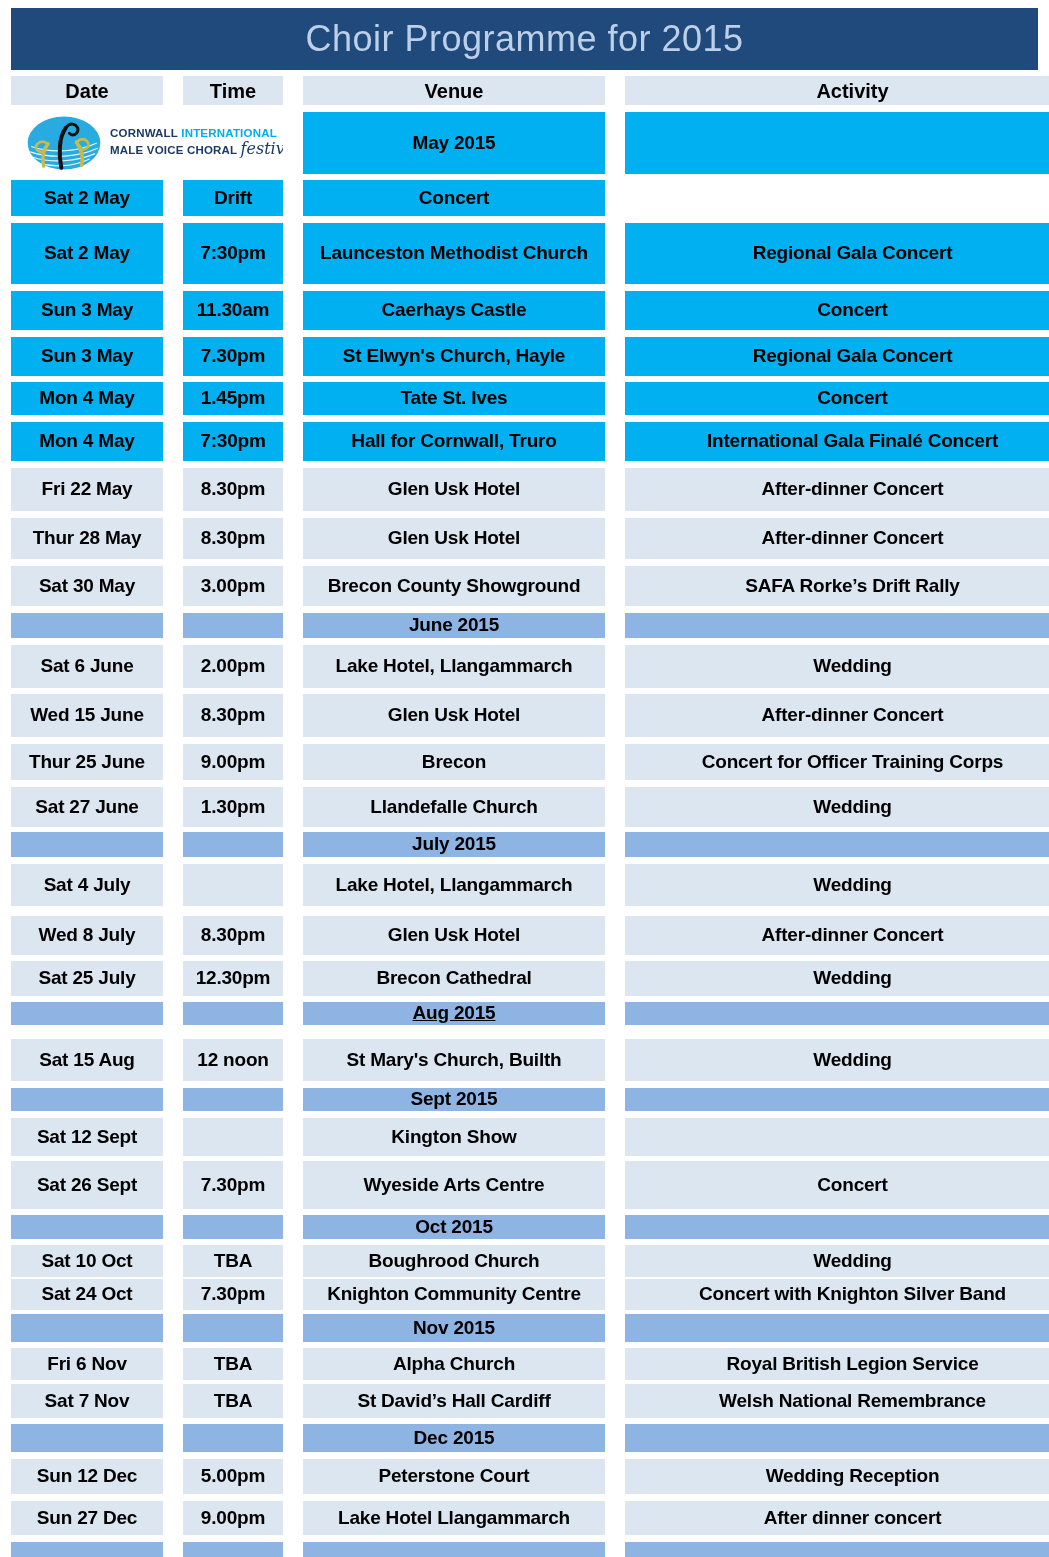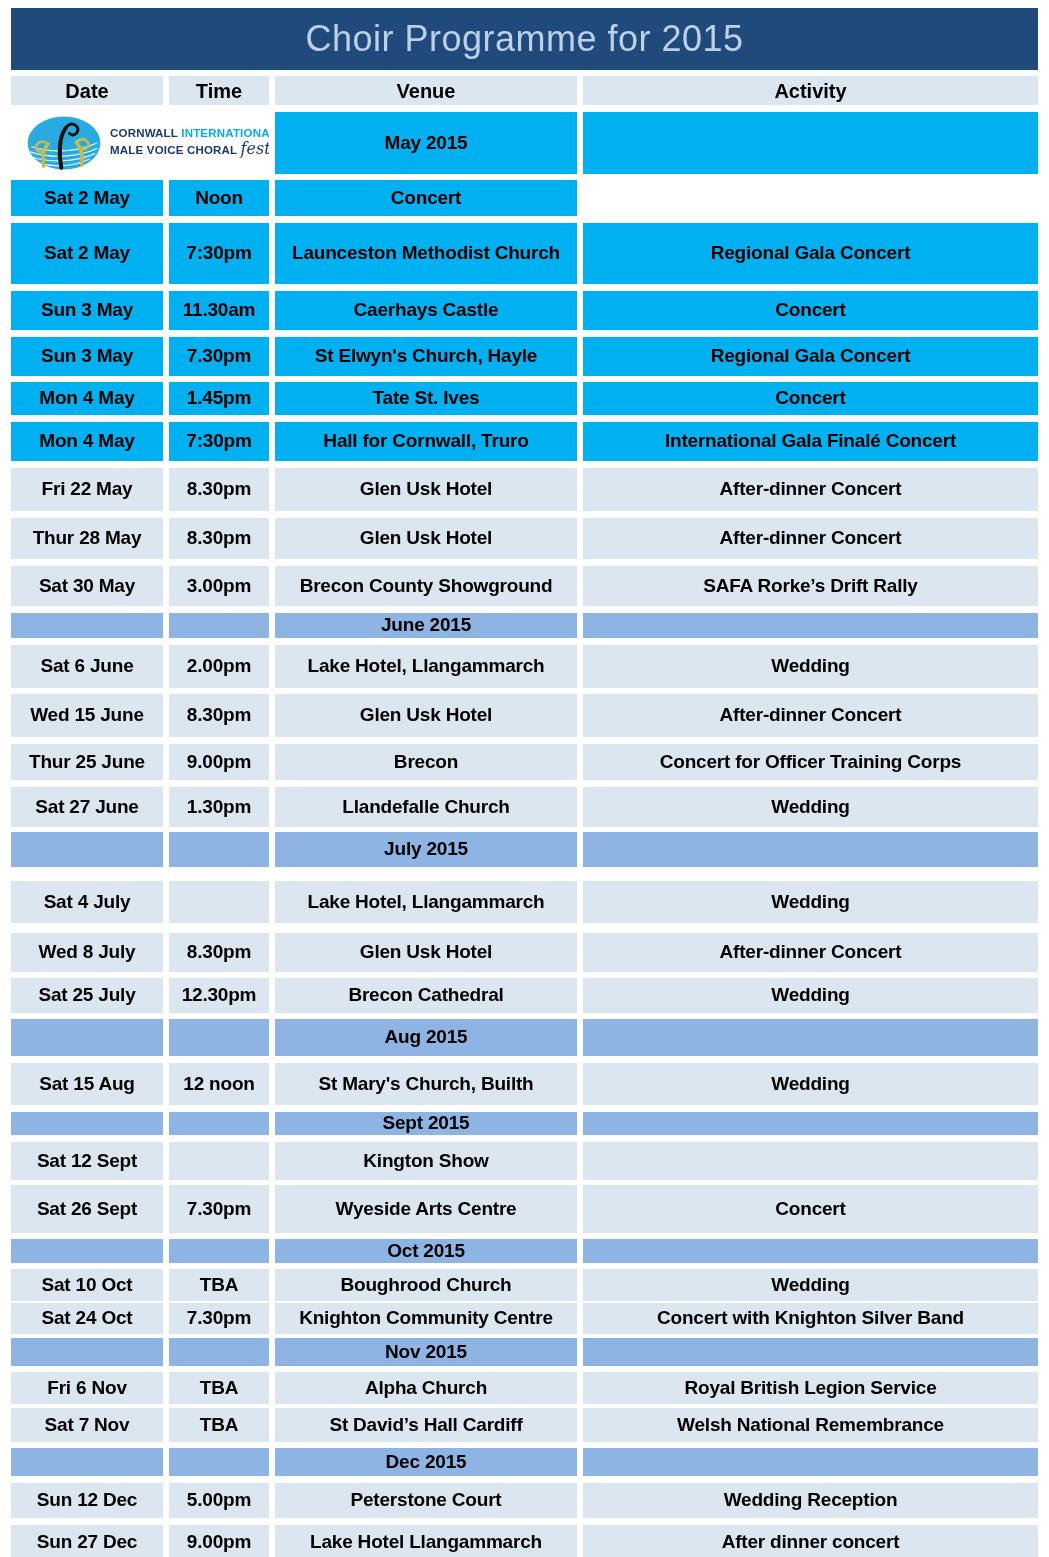--- a/index.html
+++ b/index.html
@@ -27,21 +27,21 @@
   }
   .title-bar .title-text {
     color: var(--title-text);
     font-size: 36px;
     font-weight: 400;
     letter-spacing: 0.5px;
   }
   .grid-row {
     display: grid;
     grid-template-columns: 152px 100px 302px 455px;
-    column-gap: 6px;
+    column-gap: 20px;
     margin-bottom: 6px;
     width: 1027px;
   }
   .cell {
     display: flex;
     align-items: center;
     justify-content: center;
     text-align: center;
     font-weight: 700;
     font-size: 19px;
@@ -122,21 +122,21 @@
       <span class="lline"><span>CORNWALL</span> <span class="intl">INTERNATIONAL</span></span>
       <span class="lline"><span>MALE VOICE CHORAL</span> <span class="script">festival</span></span>
     </span>
   </span>
 </div>
         <div class="cell cell-venue">May 2015</div>
         <div class="cell cell-activity"></div>
       </div>
       <div class="grid-row row-cyan" style="height: 36px; margin-bottom: 7px;">
         <div class="cell cell-date">Sat 2 May</div>
-        <div class="cell cell-time">Noon</div>
+        <div class="cell cell-time">Drift</div>
         <div class="cell cell-activity">Concert</div>
       </div>
       <div class="grid-row row-cyan" style="height: 61px; margin-bottom: 7px;">
         <div class="cell cell-date">Sat 2 May</div>
         <div class="cell cell-time">7:30pm</div>
         <div class="cell cell-venue">Launceston Methodist Church</div>
         <div class="cell cell-activity">Regional Gala Concert</div>
       </div>
       <div class="grid-row row-cyan" style="height: 39px; margin-bottom: 7px;">
         <div class="cell cell-date">Sun 3 May</div>
@@ -203,21 +203,21 @@
         <div class="cell cell-time">9.00pm</div>
         <div class="cell cell-venue">Brecon</div>
         <div class="cell cell-activity">Concert for Officer Training Corps</div>
       </div>
       <div class="grid-row row-light" style="height: 40px; margin-bottom: 5px;">
         <div class="cell cell-date">Sat 27 June</div>
         <div class="cell cell-time">1.30pm</div>
         <div class="cell cell-venue">Llandefalle Church</div>
         <div class="cell cell-activity">Wedding</div>
       </div>
-      <div class="grid-row row-month" style="height: 35px; margin-bottom: 14px;">
+      <div class="grid-row row-month" style="height: 25px; margin-bottom: 7px;">
         <div class="cell cell-date"></div>
         <div class="cell cell-time"></div>
         <div class="cell cell-venue">July 2015</div>
         <div class="cell cell-activity"></div>
       </div>
       <div class="grid-row row-light" style="height: 42px; margin-bottom: 10px;">
         <div class="cell cell-date">Sat 4 July</div>
         <div class="cell cell-time"></div>
         <div class="cell cell-venue">Lake Hotel, Llangammarch</div>
         <div class="cell cell-activity">Wedding</div>
@@ -227,21 +227,21 @@
         <div class="cell cell-time">8.30pm</div>
         <div class="cell cell-venue">Glen Usk Hotel</div>
         <div class="cell cell-activity">After-dinner Concert</div>
       </div>
       <div class="grid-row row-light" style="height: 35px; margin-bottom: 6px;">
         <div class="cell cell-date">Sat 25 July</div>
         <div class="cell cell-time">12.30pm</div>
         <div class="cell cell-venue">Brecon Cathedral</div>
         <div class="cell cell-activity">Wedding</div>
       </div>
-      <div class="grid-row row-month" style="height: 37px; margin-bottom: 7px;">
+      <div class="grid-row row-month" style="height: 23px; margin-bottom: 14px; text-decoration: underline;">
         <div class="cell cell-date"></div>
         <div class="cell cell-time"></div>
         <div class="cell cell-venue">Aug 2015</div>
         <div class="cell cell-activity"></div>
       </div>
       <div class="grid-row row-light" style="height: 42px; margin-bottom: 7px;">
         <div class="cell cell-date">Sat 15 Aug</div>
         <div class="cell cell-time">12 noon</div>
         <div class="cell cell-venue">St Mary's Church, Builth</div>
         <div class="cell cell-activity">Wedding</div>

